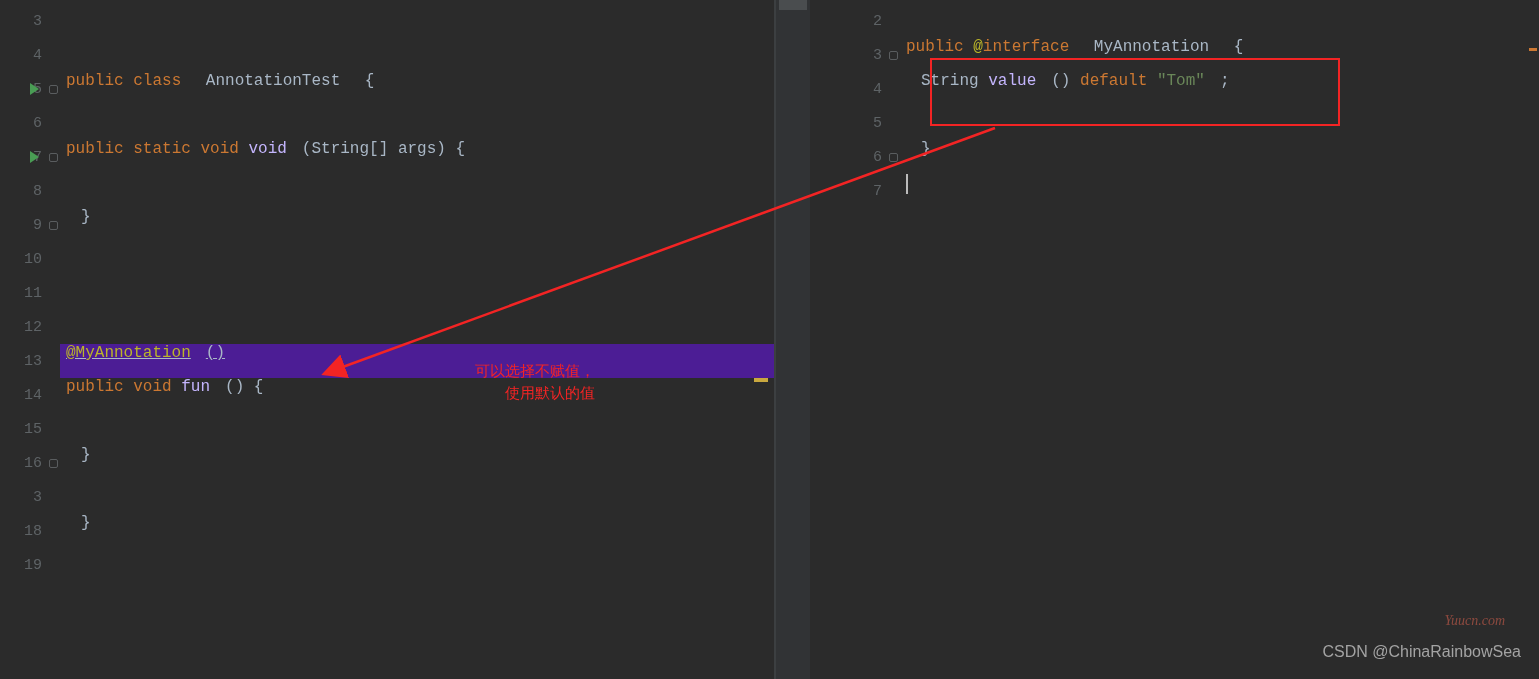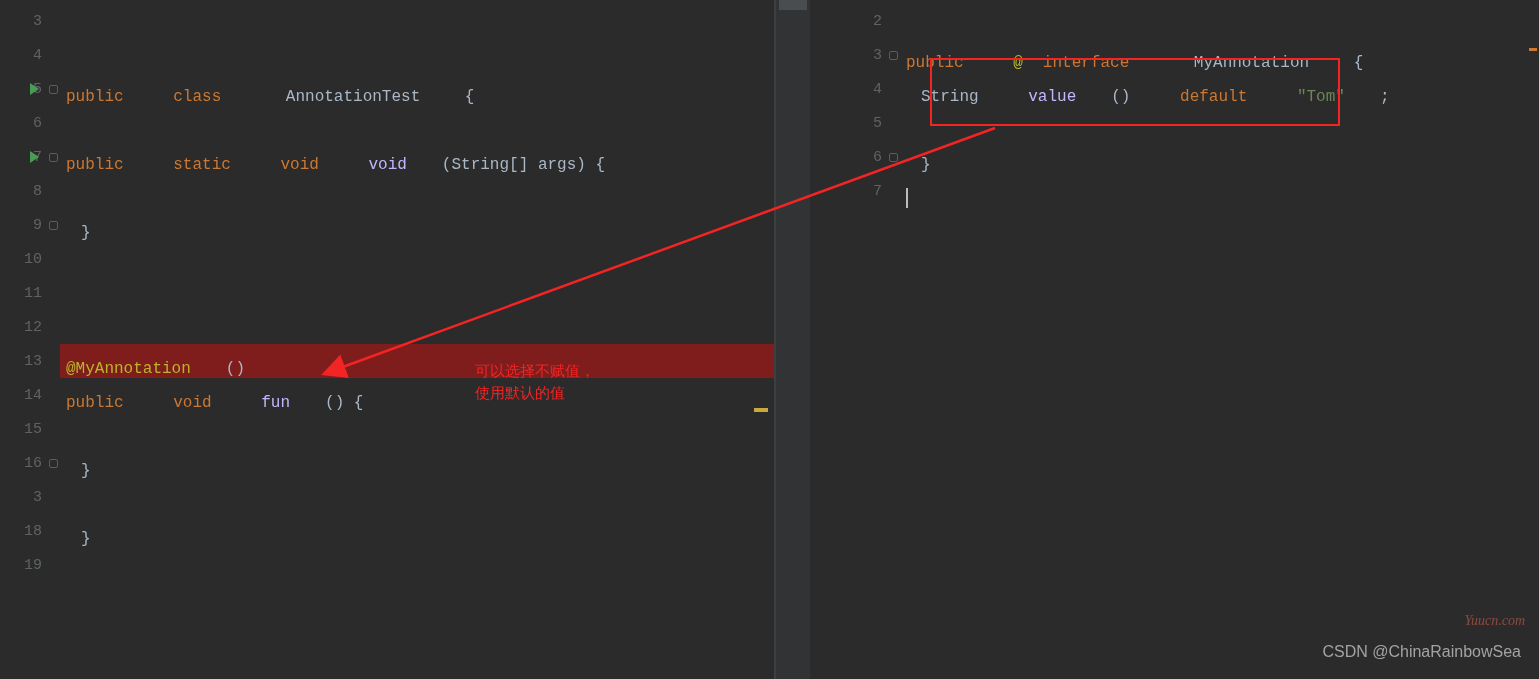--- a/index.html
+++ b/index.html
@@ -75,28 +75,28 @@
     background: #2B2B2B;
   }
   .code-area {
     flex: 1;
     padding-top: 4px;
     position: relative;
   }
   .code-row {
     height: 34px;
     display: flex;
-    align-items: flex-end;
+    align-items: flex-start;
     white-space: pre;
     padding-left: 6px;
     position: relative;
-    gap: 20px;
   }
   .code-row.current-line {
-    background: #7f1d1d;
+    background: #4c1d95;
+    text-decoration: underline;
   }
   .kw { color: #CC7832; }
   .method { color: #c4b5fd; }
   .annot { color: #BBB529; }
   .string { color: #6A8759; }
   .plain { color: #A9B7C6; padding-left: 15px; }
   .caret {
     display: inline-block;
     width: 2px;
     height: 20px;
@@ -119,24 +119,25 @@
     position: absolute;
     pointer-events: none;
     top: 0; left: 0;
   }
   .anno-text {
     position: absolute;
     color: #F32424;
     font-family: sans-serif;
     font-size: 15px;
     line-height: 22px;
+    text-align: right;
   }
   .watermark-1 {
     position: absolute;
-    right: 14px;
+    right: 34px;
     bottom: 50px;
     color: #8E4A3F;
     font-style: italic;
     font-size: 14px;
     font-family: serif;
   }
   .watermark-2 {
     position: absolute;
     right: 18px;
     bottom: 18px;

